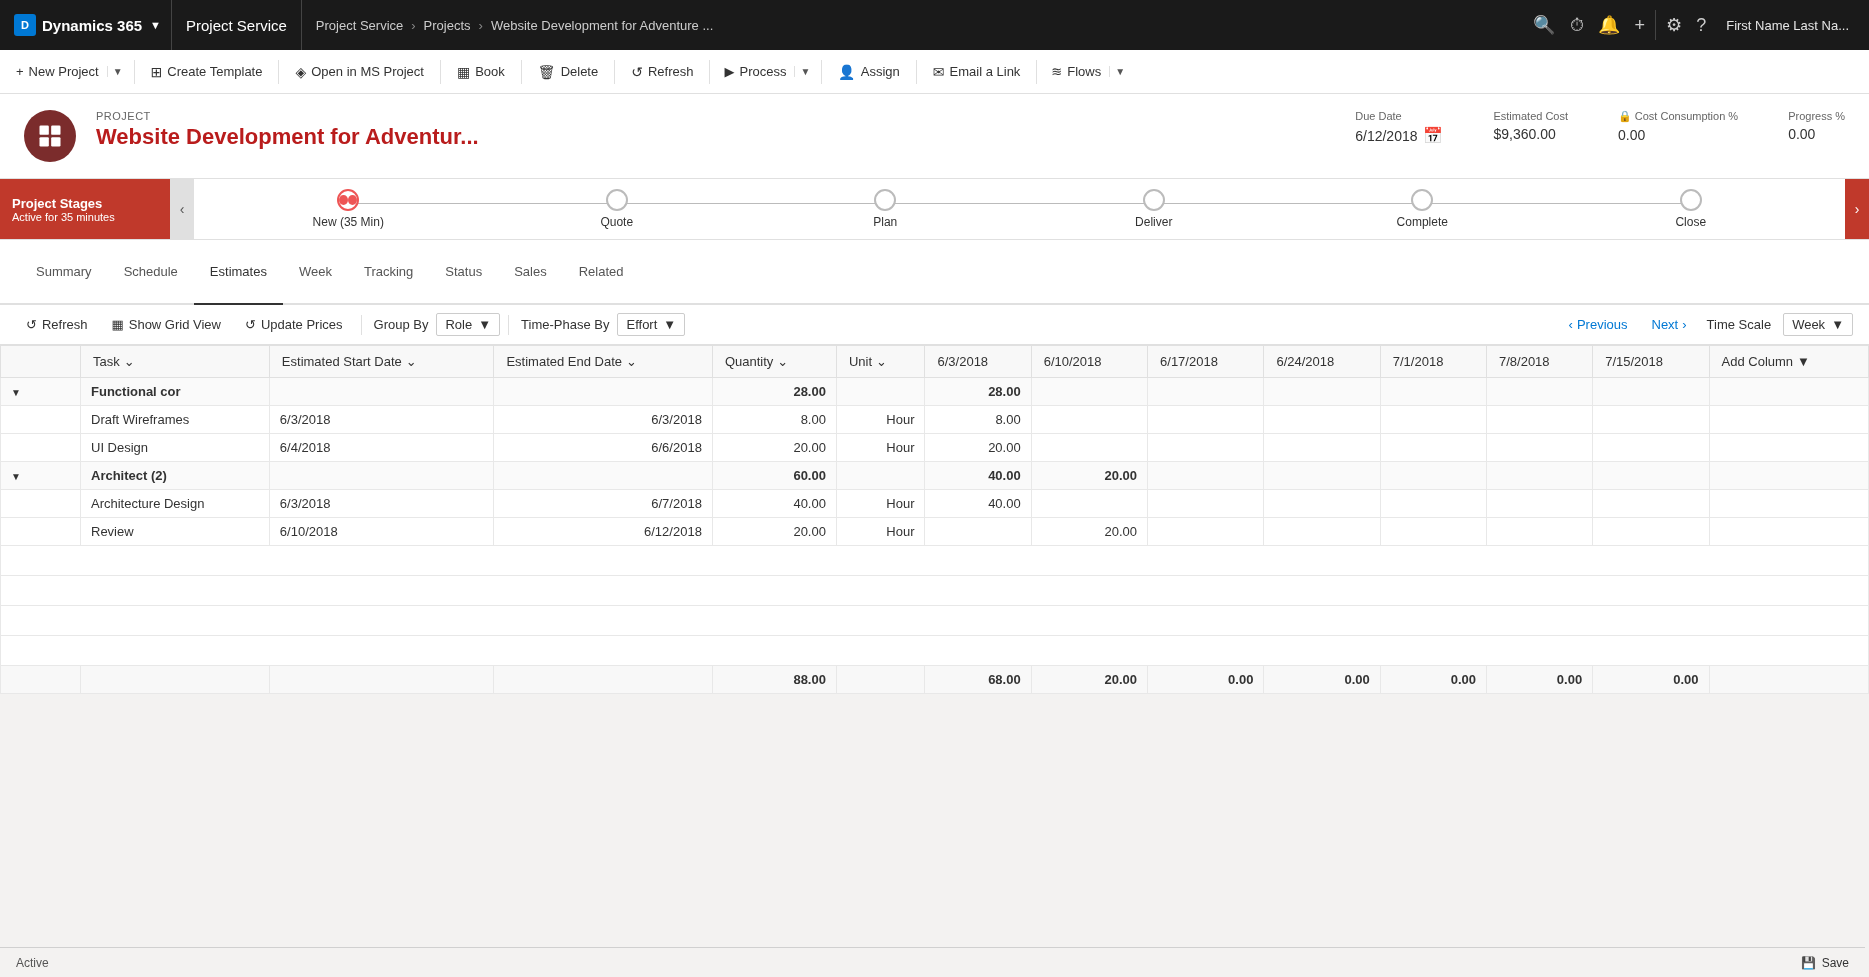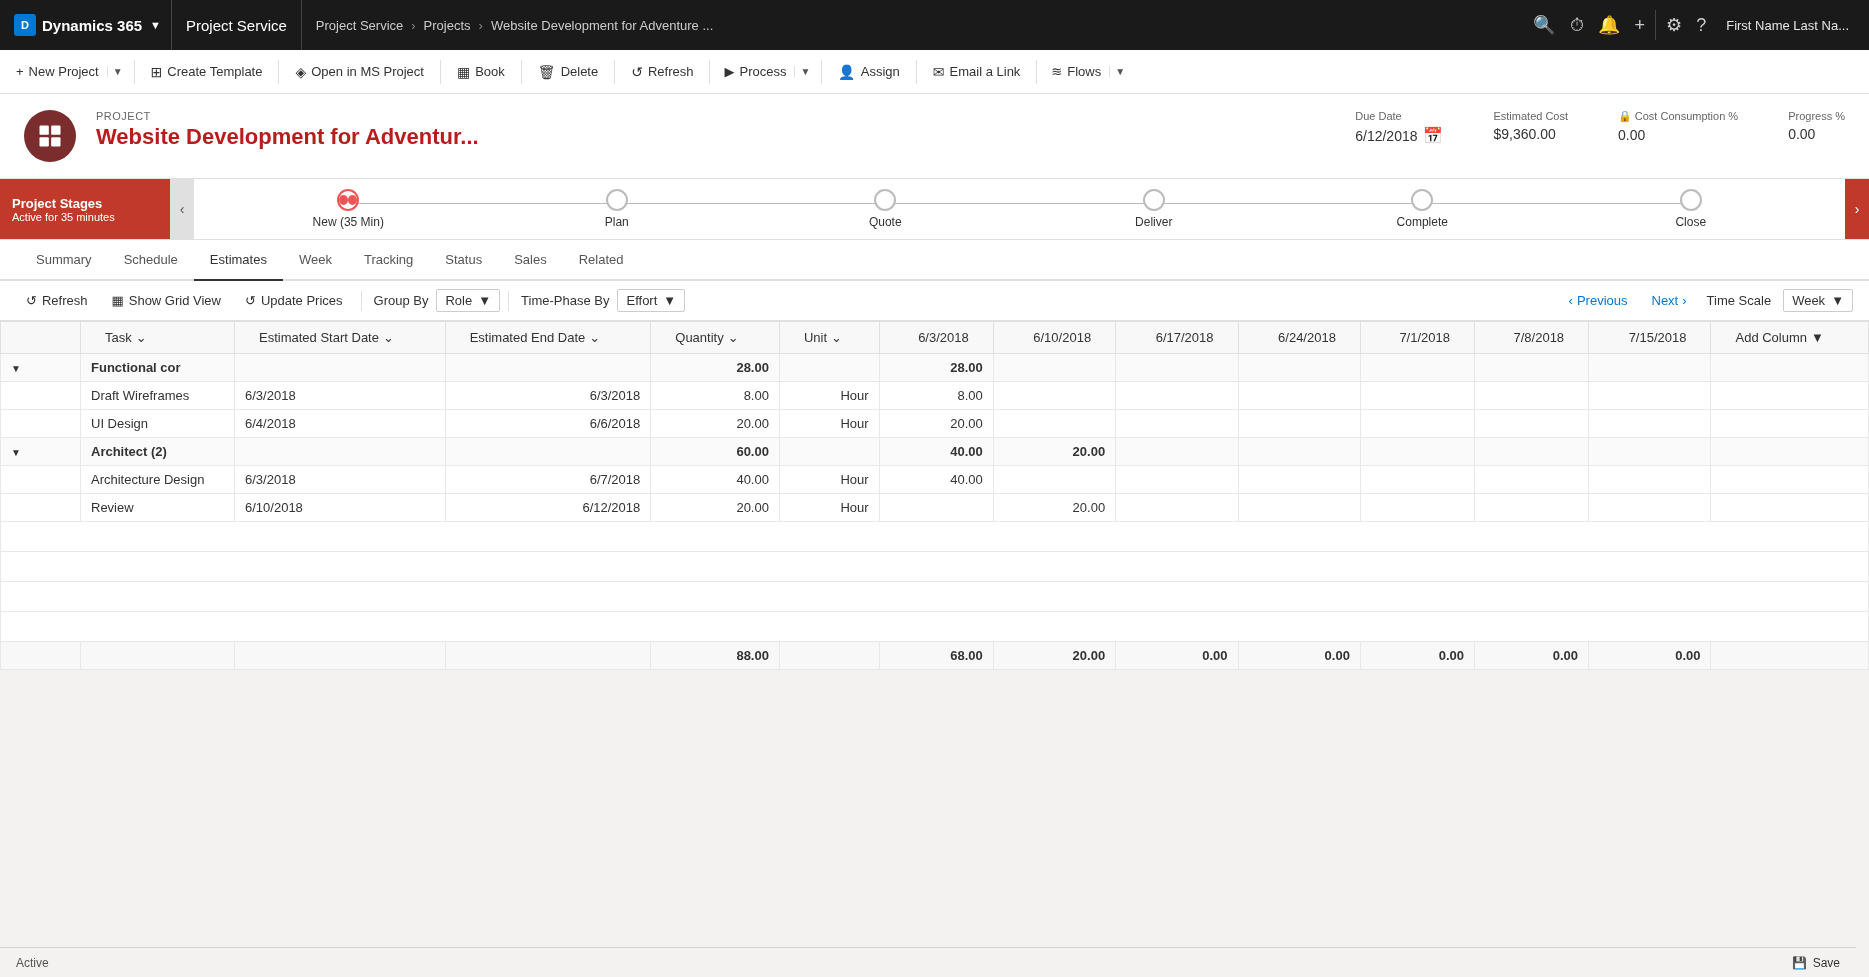--- a/index.html
+++ b/index.html
@@ -227,21 +227,21 @@
     
     .tabs-bar {
       background: #fff;
       border-bottom: 2px solid #e0e0e0;
       display: flex;
       align-items: center;
       padding: 0 20px;
       gap: 0;
     }
     .tab-item {
-      padding: 12px 16px;
+      padding: 24px 16px;
       font-size: 13px;
       color: #555;
       cursor: pointer;
       border-bottom: 2px solid transparent;
       margin-bottom: -2px;
     }
     .tab-item.active { color: #333; border-bottom: 2px solid #333; font-weight: 500; }
 
     
     .estimates-toolbar {
@@ -290,22 +290,22 @@
       background: #fff;
       overflow-x: auto;
     }
     table {
       width: 100%;
       border-collapse: collapse;
       font-size: 13px;
     }
     thead tr { background: #f8f8f8; }
     th {
-      padding: 8px 24px;
-      text-align: right;
+      padding: 8px 12px;
+      text-align: left;
       border: 1px solid #e0e0e0;
       font-weight: 500;
       color: #333;
       white-space: nowrap;
     }
     th .th-inner { display: flex; align-items: center; gap: 4px; }
     td {
       padding: 6px 10px;
       border: 1px solid #e8e8e8;
       color: #333;
@@ -315,21 +315,21 @@
     .group-row td:nth-child(n+4) { text-align: right; }
     .data-row td:nth-child(n+4) { text-align: right; }
     .total-row { background: #f8f8f8; }
     .total-row td { font-weight: 600; text-align: right; }
     .total-row td:first-child, .total-row td:nth-child(2), .total-row td:nth-child(3) { text-align: left; }
     .chevron { font-size: 10px; margin-right: 4px; }
 
     
     .status-bar {
       position: fixed;
-      bottom: 0; left: 0; right: 13px;
+      bottom: 0; left: 0; right: 4px;
       height: 30px;
       background: #f3f2f1;
       border-top: 1px solid #d0d0d0;
       display: flex;
       align-items: center;
       justify-content: space-between;
       padding: 0 16px;
       font-size: 12px;
       color: #555;
     }
@@ -483,25 +483,25 @@
   <div class="stage-nav-left">‹</div>
   <div class="stages-track">
     <div class="stage-item">
       <div class="stage-circle active">
         <span style="display:block;width:10px;height:10px;border-radius:50%;background:#e55;"></span>
       </div>
       <div class="stage-name">New (35 Min)</div>
     </div>
     <div class="stage-item">
       <div class="stage-circle"></div>
-      <div class="stage-name">Plan</div>
+      <div class="stage-name">Quote</div>
     </div>
     <div class="stage-item">
       <div class="stage-circle"></div>
-      <div class="stage-name">Quote</div>
+      <div class="stage-name">Plan</div>
     </div>
     <div class="stage-item">
       <div class="stage-circle"></div>
       <div class="stage-name">Deliver</div>
     </div>
     <div class="stage-item">
       <div class="stage-circle"></div>
       <div class="stage-name">Complete</div>
     </div>
     <div class="stage-item">

